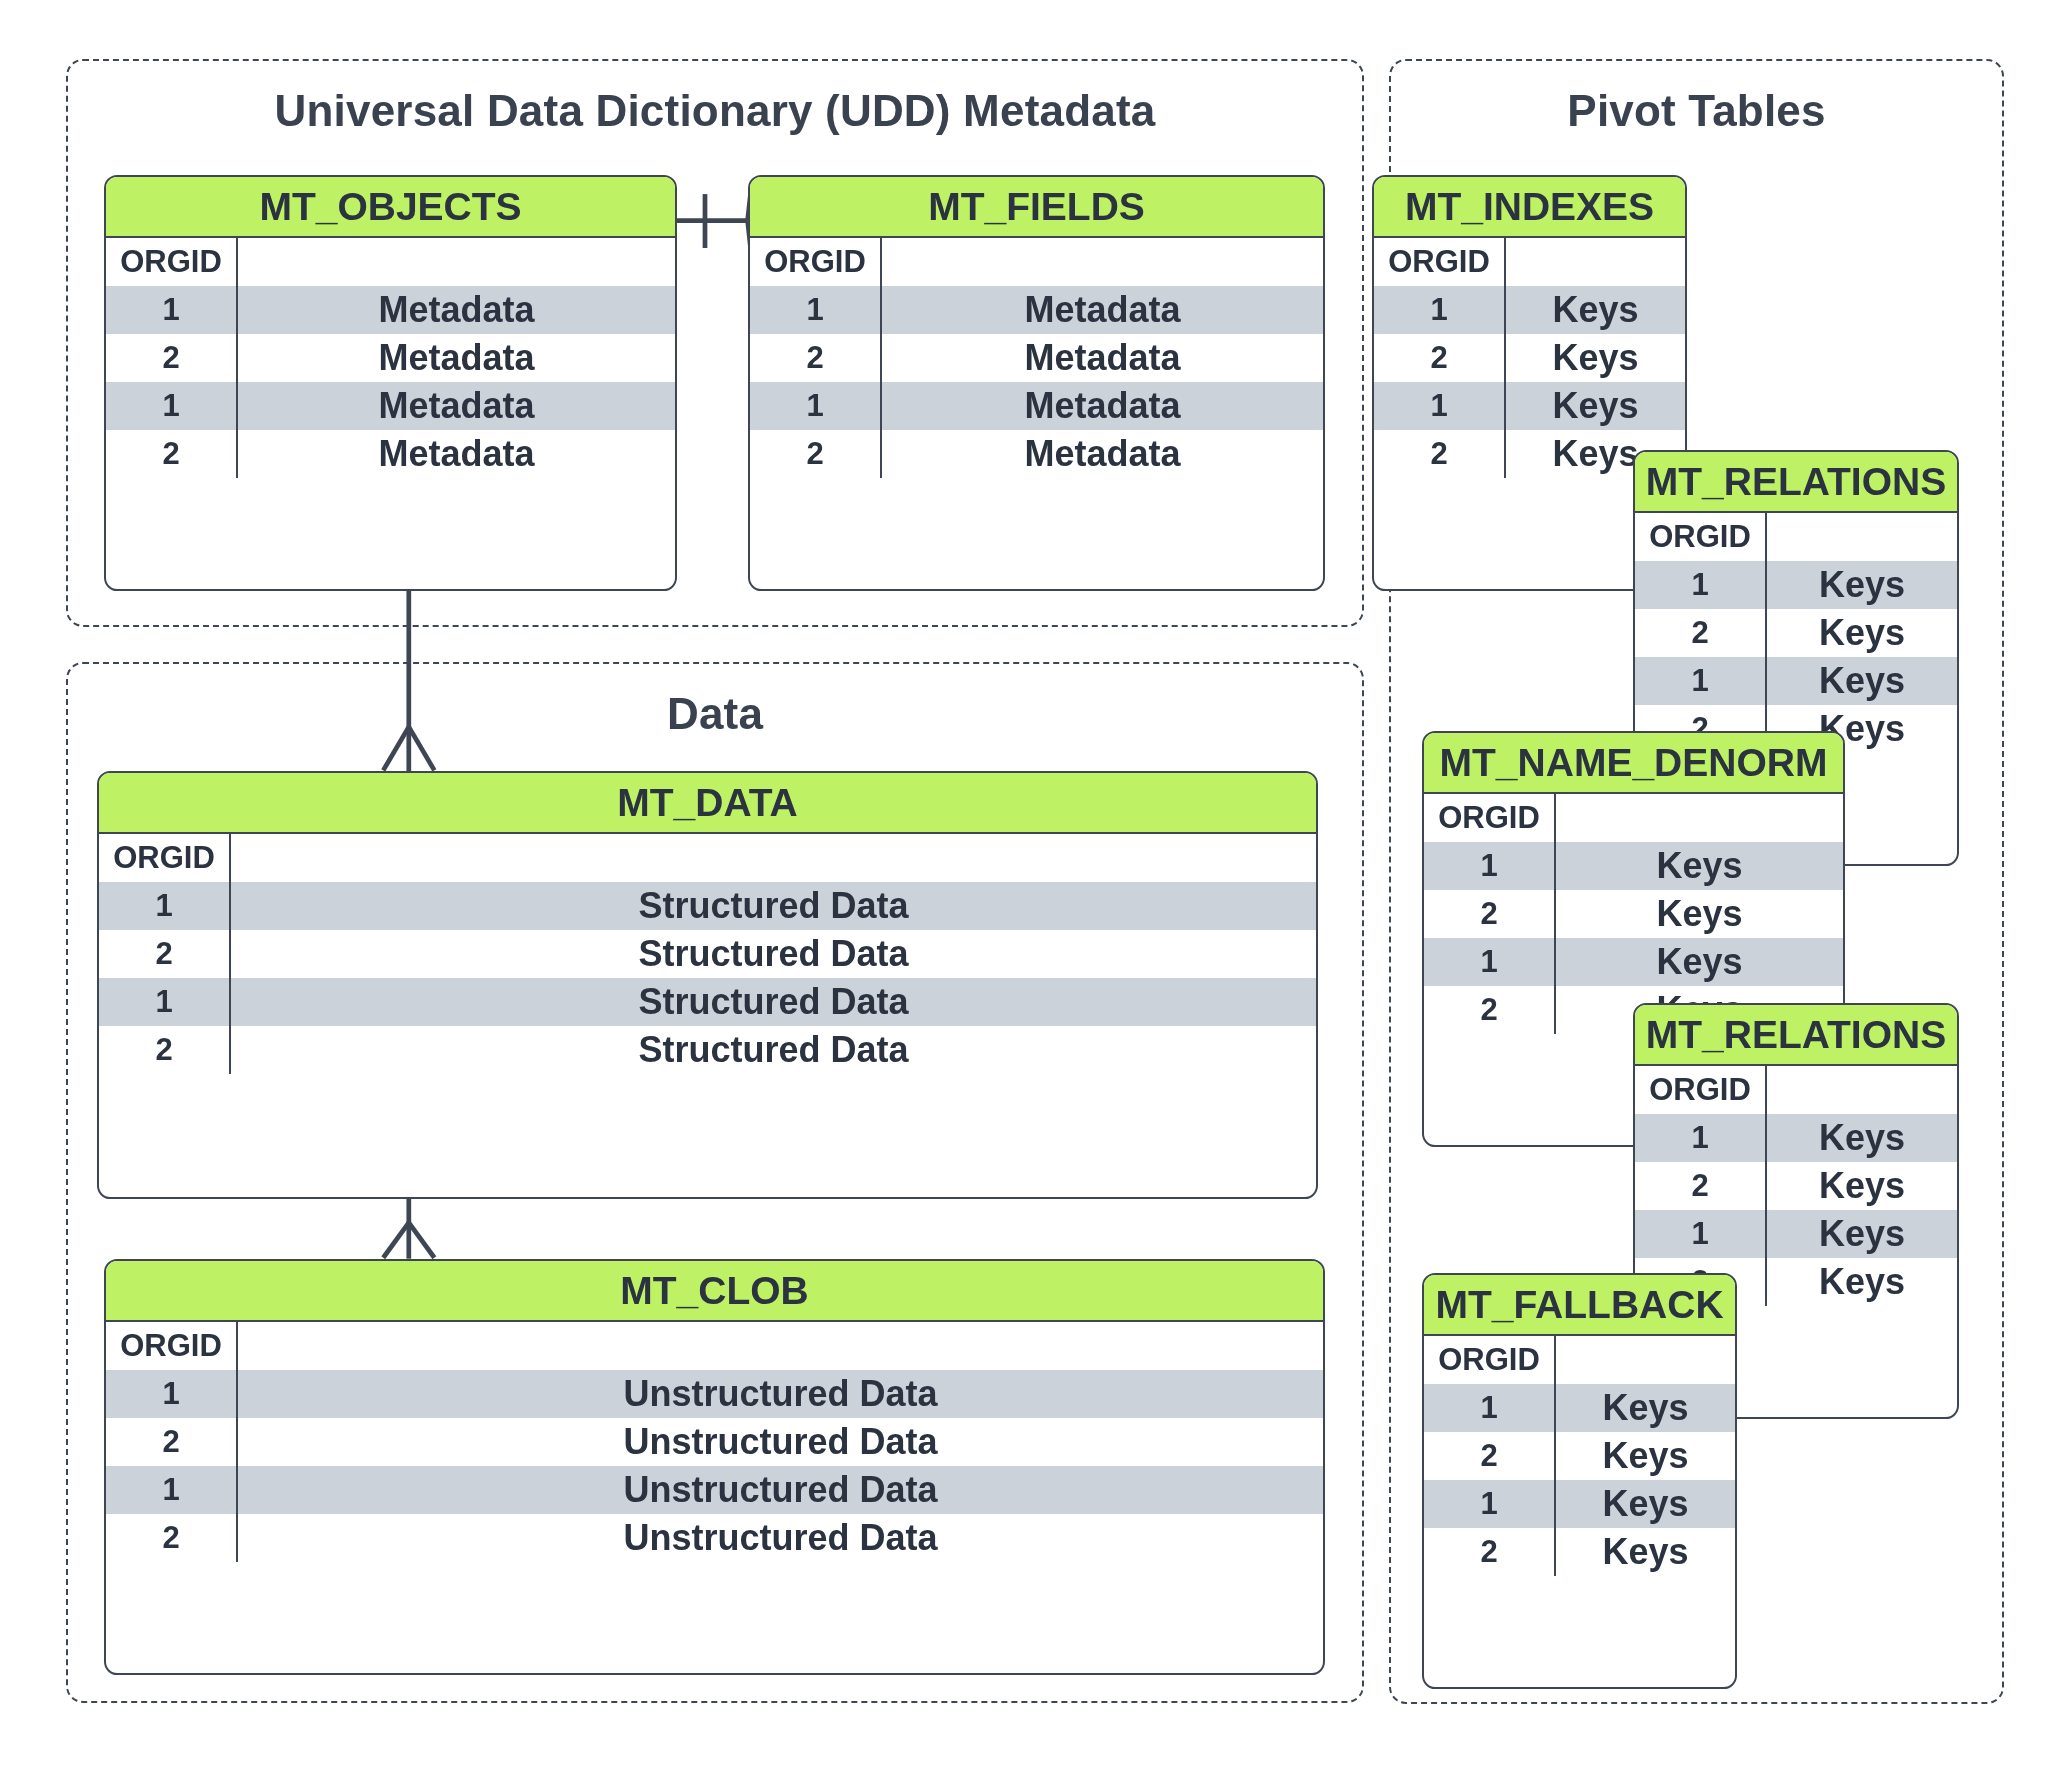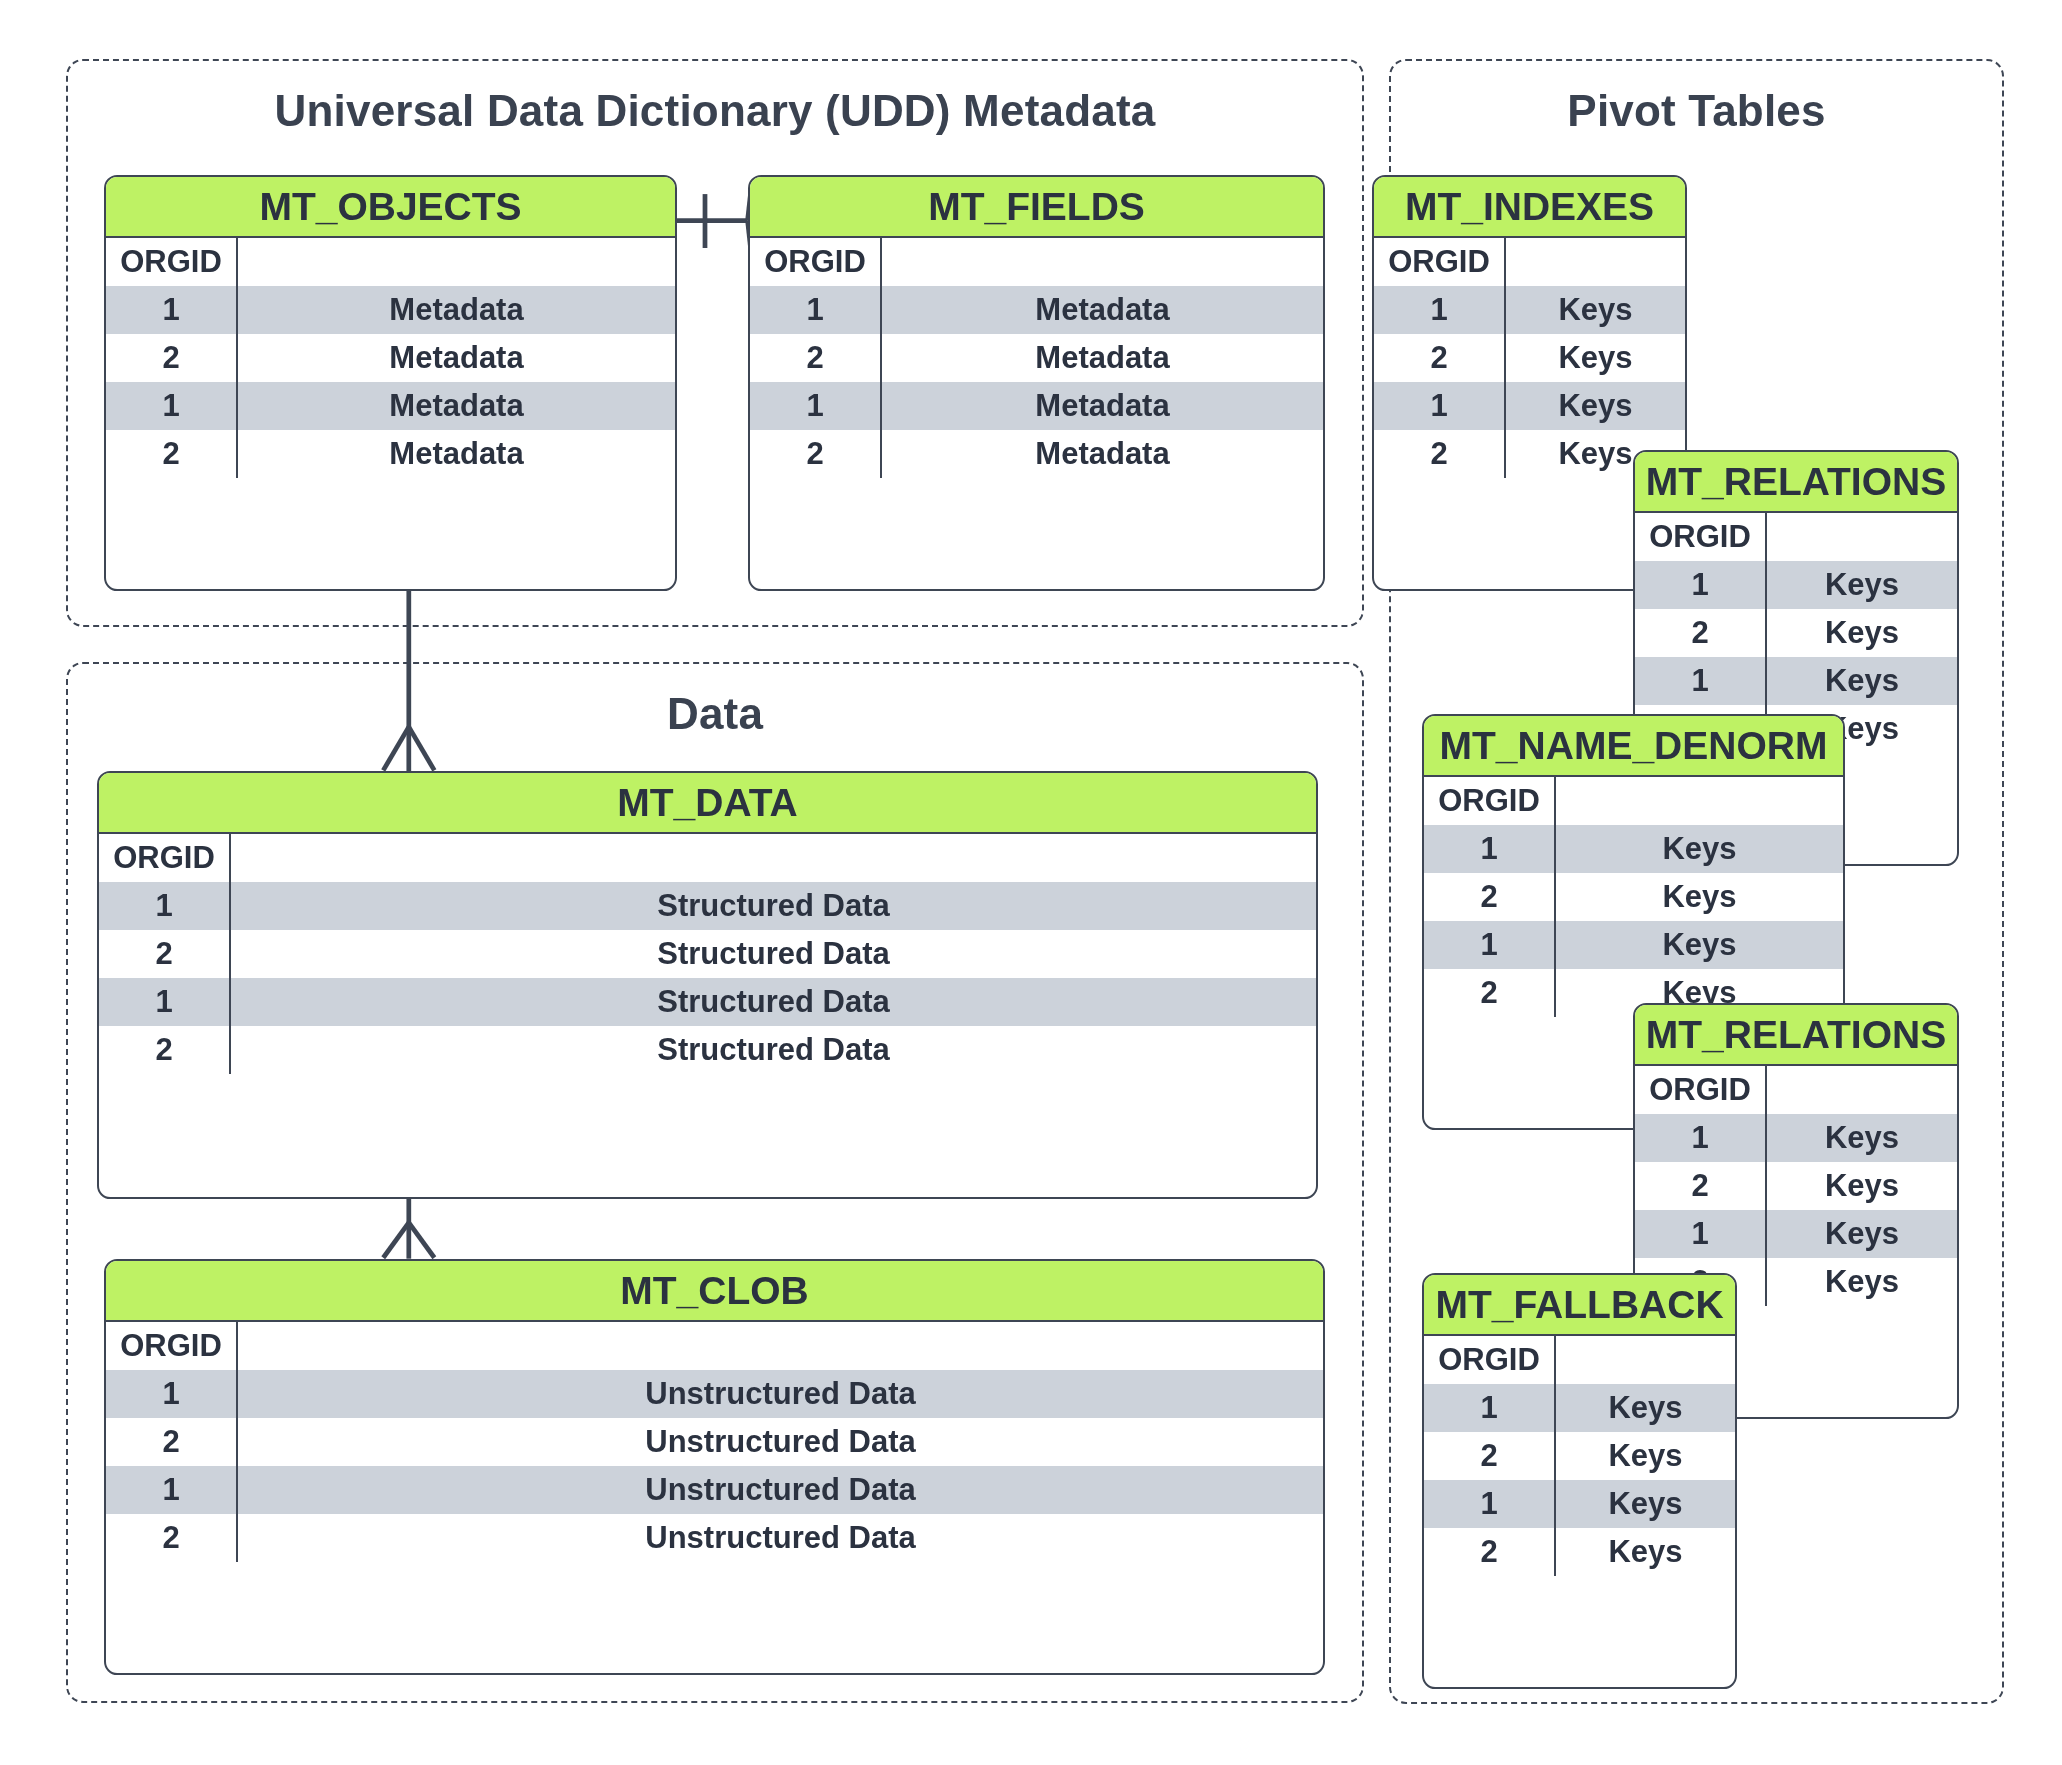--- a/index.html
+++ b/index.html
@@ -70,21 +70,21 @@
     font-weight:bold;
     color:#2b3240;
     border-right:2.8px solid #3e4654;
     box-sizing:border-box;
   }
   .cell-val{
     flex:1 1 auto;
     display:flex;
     align-items:center;
     justify-content:center;
-    font-size:31px;
+    font-size:36px;
     font-weight:bold;
     color:#2b3240;
     box-sizing:border-box;
   }
   .row.head .cell-key,
   .row.head .cell-val{font-weight:bold;}
 
   
   #links{
     position:absolute;
@@ -270,21 +270,21 @@
     <div class="row alt">
       <div class="cell-key" style="width:132px;">1</div>
       <div class="cell-val">Keys</div>
     </div>
     <div class="row">
       <div class="cell-key" style="width:132px;">2</div>
       <div class="cell-val">Keys</div>
     </div>
   </div>
 
-  <div class="tbl" style="left:1422px;top:714px;width:423px;height:416px;z-index:5;">
+  <div class="tbl" style="left:1422px;top:731px;width:423px;height:416px;z-index:5;">
     <div class="tbl-name">MT_NAME_DENORM</div>
     <div class="row head">
       <div class="cell-key" style="width:132px;">ORGID</div>
       <div class="cell-val"></div>
     </div>
     <div class="row alt">
       <div class="cell-key" style="width:132px;">1</div>
       <div class="cell-val">Keys</div>
     </div>
     <div class="row">

